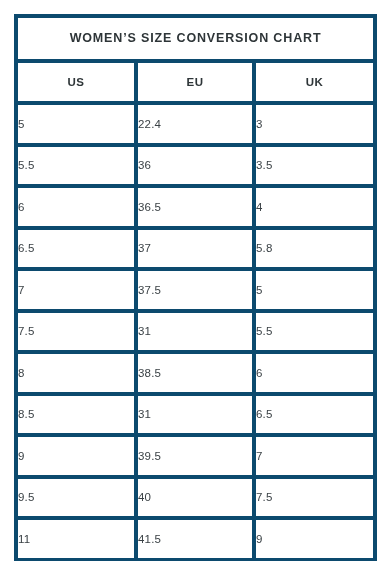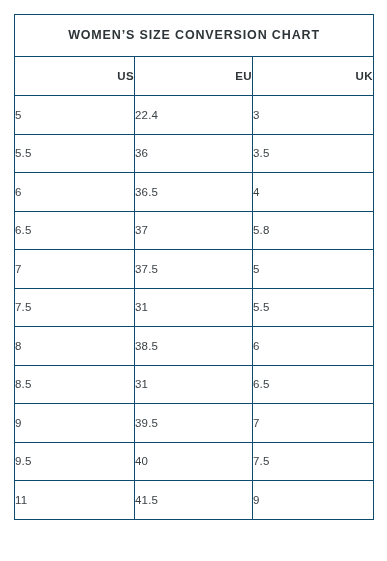--- a/index.html
+++ b/index.html
@@ -26,21 +26,21 @@
     position: absolute;
     left: 14px;
     top: 14px;
     width: 359px;
     border-collapse: collapse;
     table-layout: fixed;
   }
 
   .size-table td,
   .size-table th {
-    border: 1px solid #0c4a6e;
+    border: 4px solid #0c4a6e;
     padding: 0;
     vertical-align: middle;
   }
 
   
   .col-us { width: 120px; }
   .col-eu { width: 118px; }
   .col-uk { width: 121px; }
 
   .title-cell {
@@ -48,21 +48,21 @@
     text-align: center;
     font-size: 12.5px;
     font-weight: bold;
     letter-spacing: 0.85px;
     color: #2e3538;
     line-height: 1.2;
   }
 
   .head-cell {
     height: 38px;
-    text-align: right;
+    text-align: center;
     font-size: 11.5px;
     font-weight: bold;
     letter-spacing: 0.4px;
     color: #2e3538;
     padding-left: 8px;
   }
 
   .data-cell {
     height: 37.5px;
     text-align: left;

